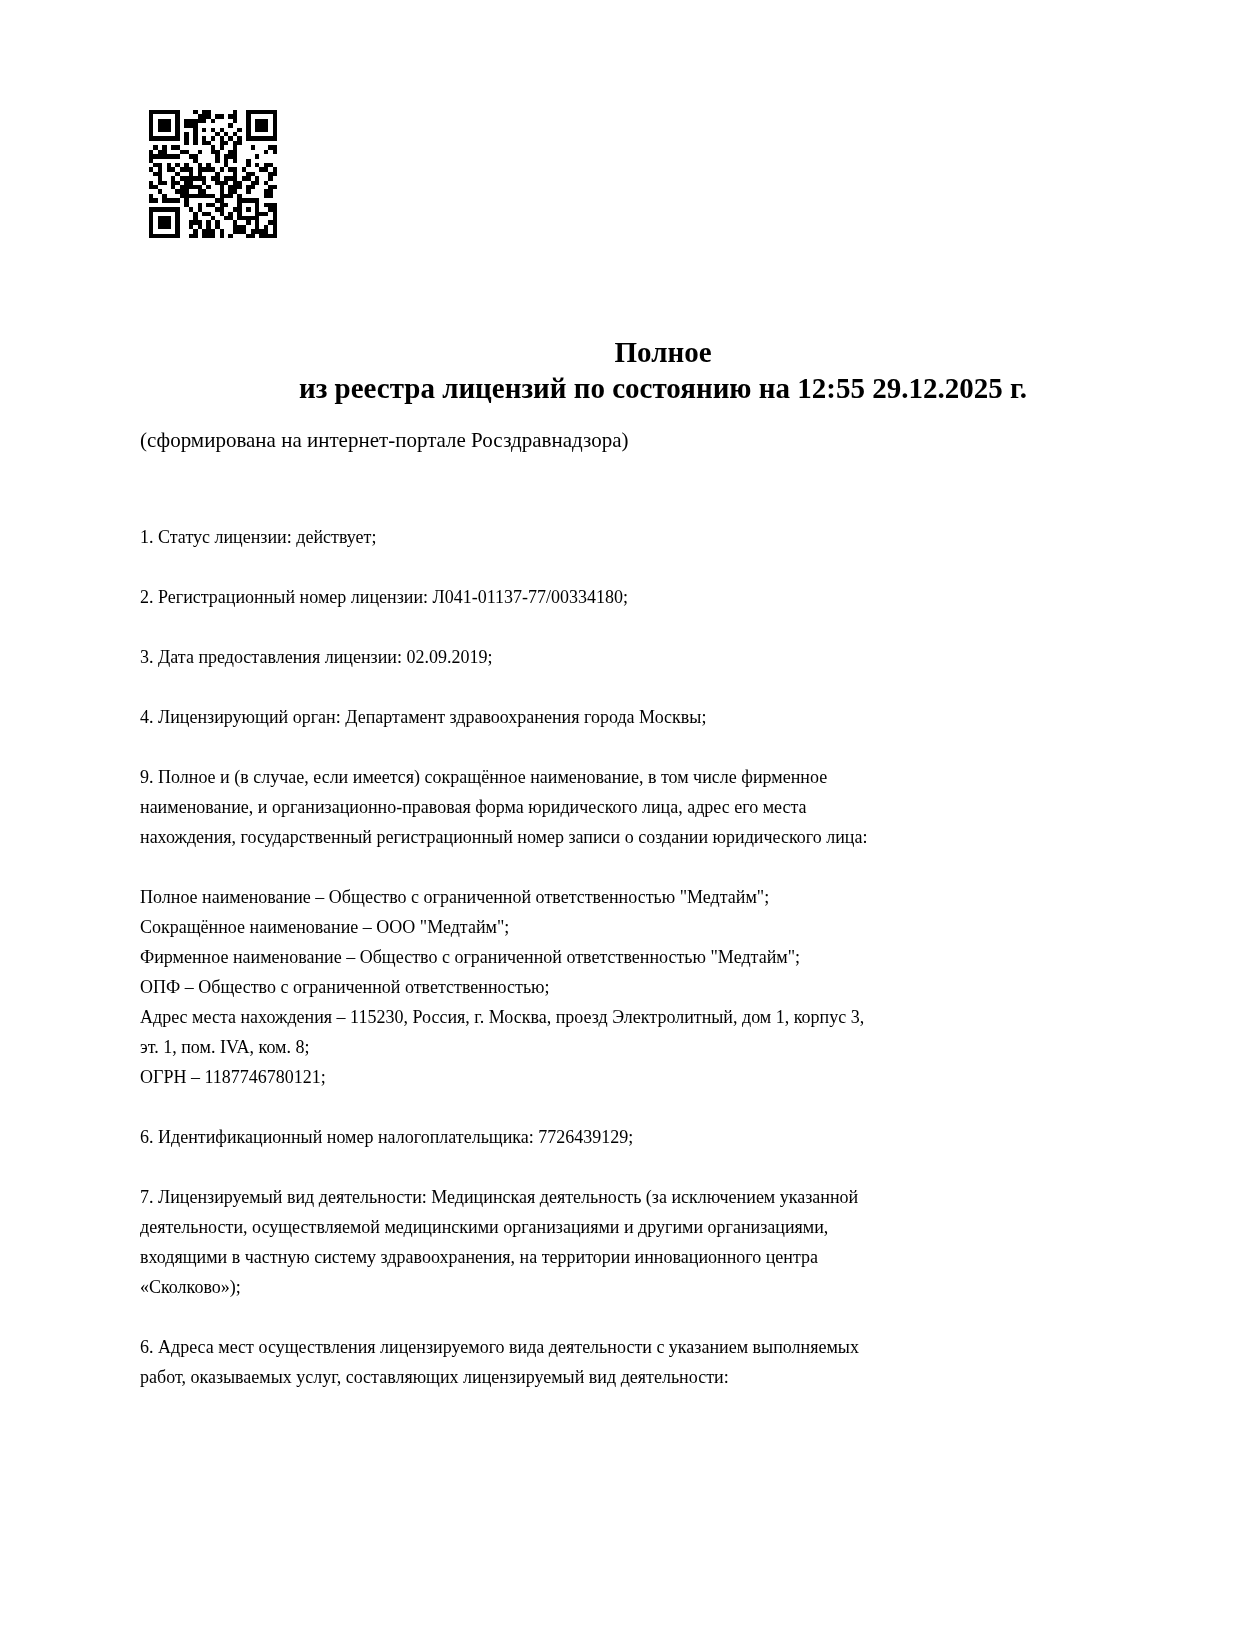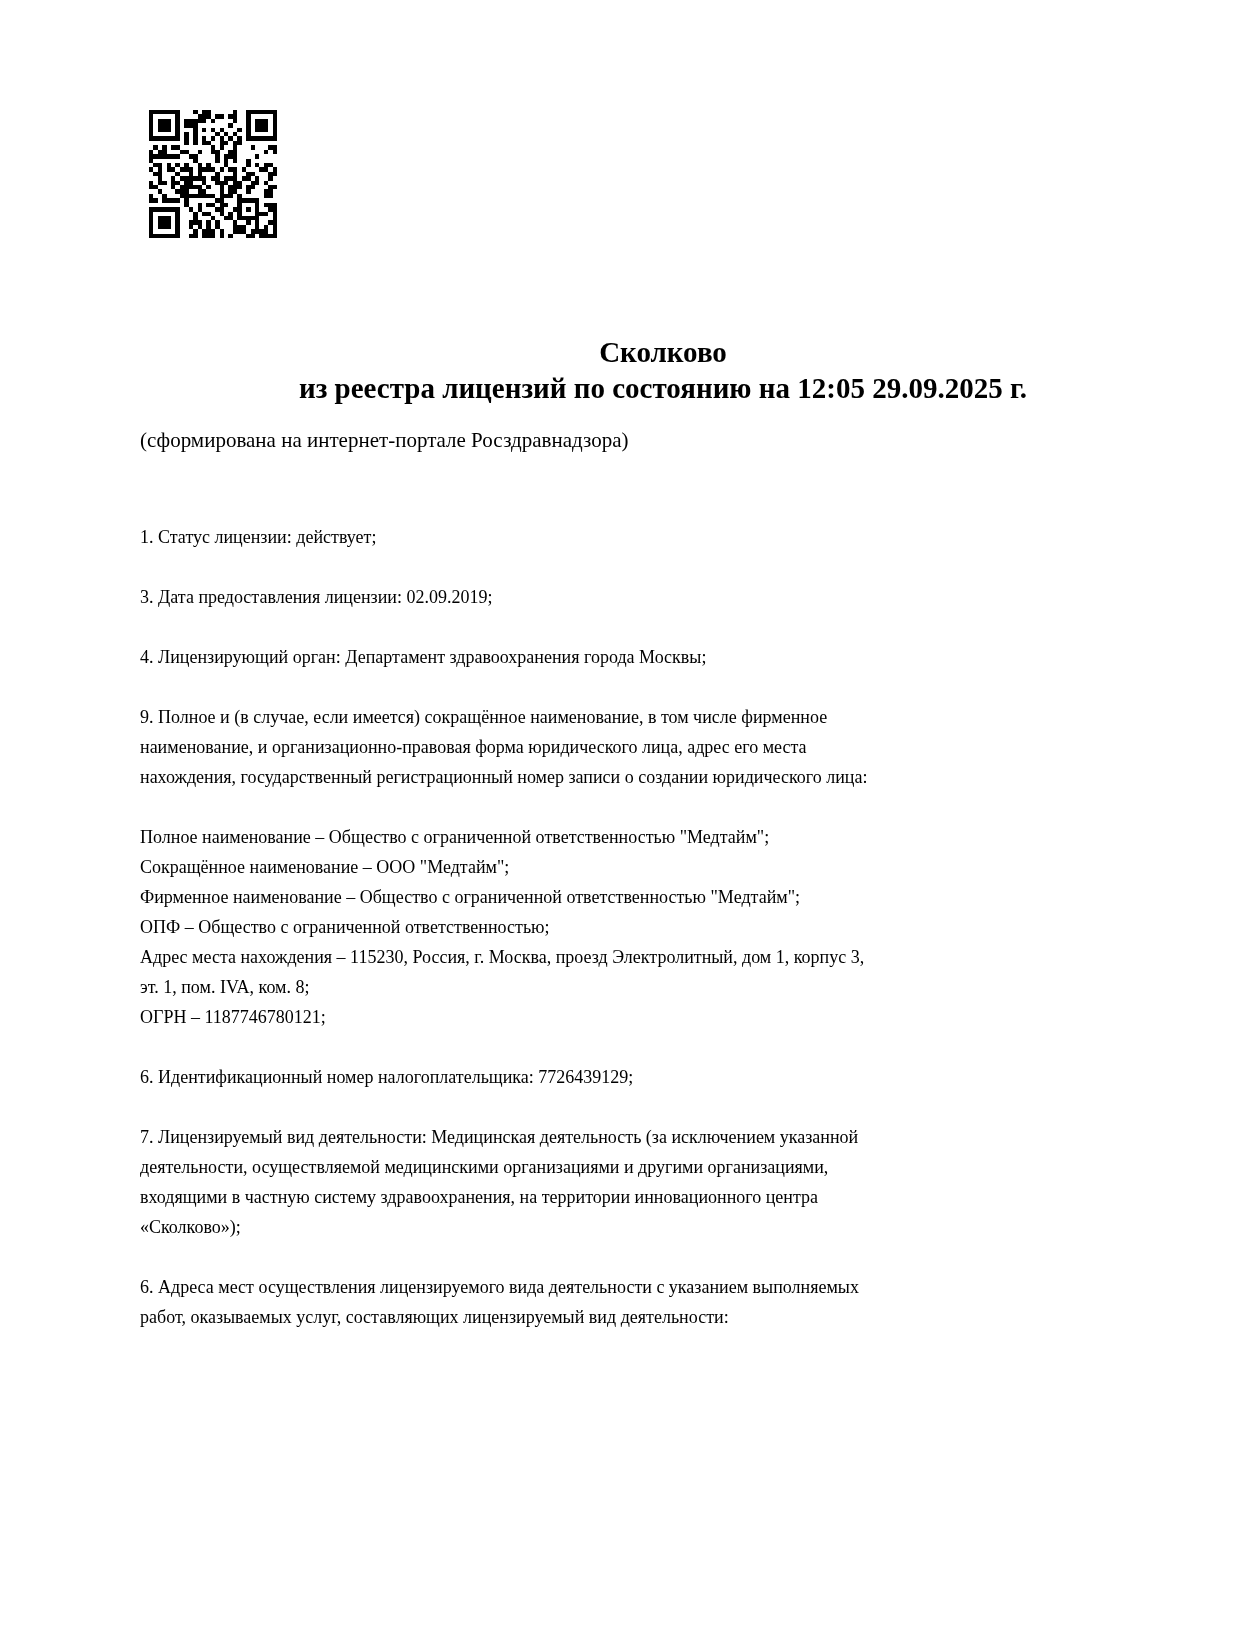--- a/index.html
+++ b/index.html
@@ -462,28 +462,29 @@
         <rect x="23" y="28" width="1" height="1" fill="#000000"></rect>
         <rect x="25" y="28" width="1" height="1" fill="#000000"></rect>
         <rect x="26" y="28" width="1" height="1" fill="#000000"></rect>
         <rect x="27" y="28" width="1" height="1" fill="#000000"></rect>
         <rect x="28" y="28" width="1" height="1" fill="#000000"></rect>
       </svg>
   </div>
 
   <div class="content">
     <div class="title-block">
-      <div>Сколково</div>
-      <div>из реестра лицензий по состоянию на 12:05 29.09.2025 г.</div>
+      <div>Полное</div>
+      <div>из реестра лицензий по состоянию на 12:55 29.12.2025 г.</div>
     </div>
 
     <div class="subtitle">(сформирована на интернет-портале Росздравнадзора)</div>
 
     <div class="doc-body" id="doc-body">
         <p>1. Статус лицензии: действует;</p>
+        <p>2. Регистрационный номер лицензии: Л041-01137-77/00334180;</p>
         <p>3. Дата предоставления лицензии: 02.09.2019;</p>
         <p>4. Лицензирующий орган: Департамент здравоохранения города Москвы;</p>
         <p>9. Полное и (в случае, если имеется) сокращённое наименование, в том числе фирменное
 наименование, и организационно-правовая форма юридического лица, адрес его места
 нахождения, государственный регистрационный номер записи о создании юридического лица:</p>
         <p>Полное наименование – Общество с ограниченной ответственностью "Медтайм";
 Сокращённое наименование – ООО "Медтайм";
 Фирменное наименование – Общество с ограниченной ответственностью "Медтайм";
 ОПФ – Общество с ограниченной ответственностью;
 Адрес места нахождения – 115230, Россия, г. Москва, проезд Электролитный, дом 1, корпус 3,

